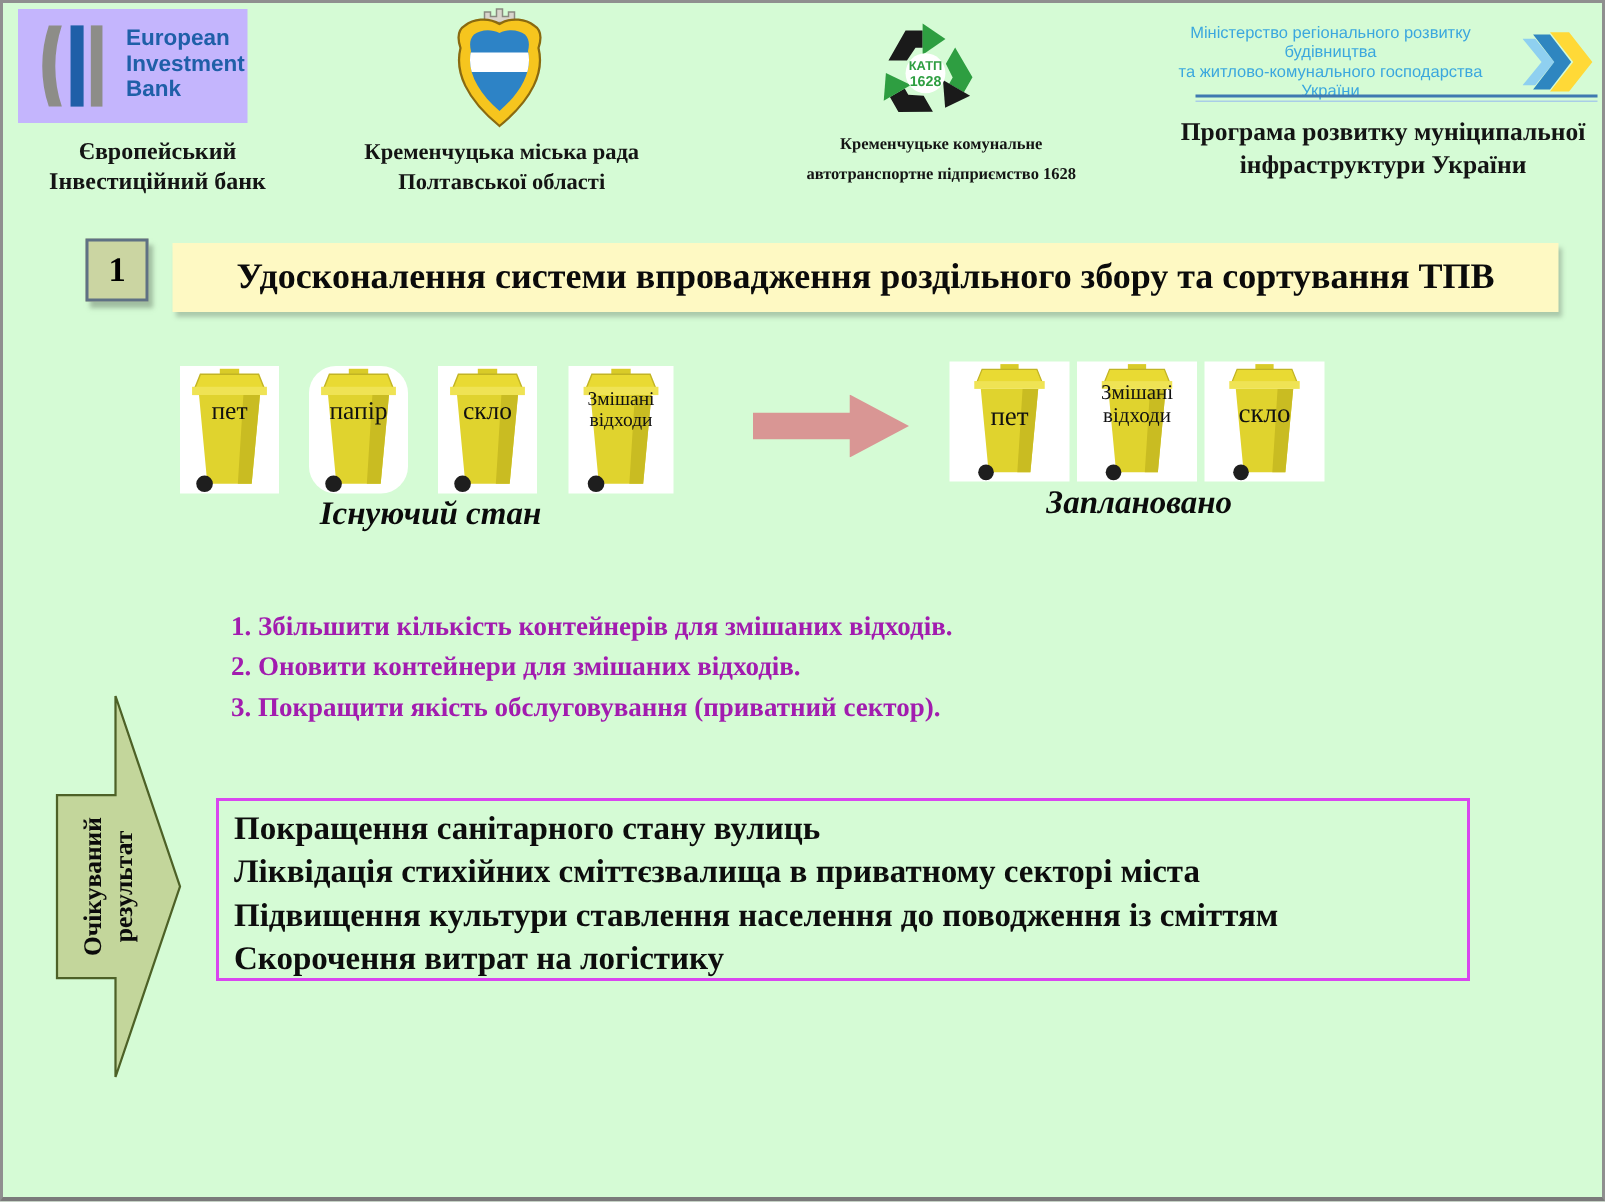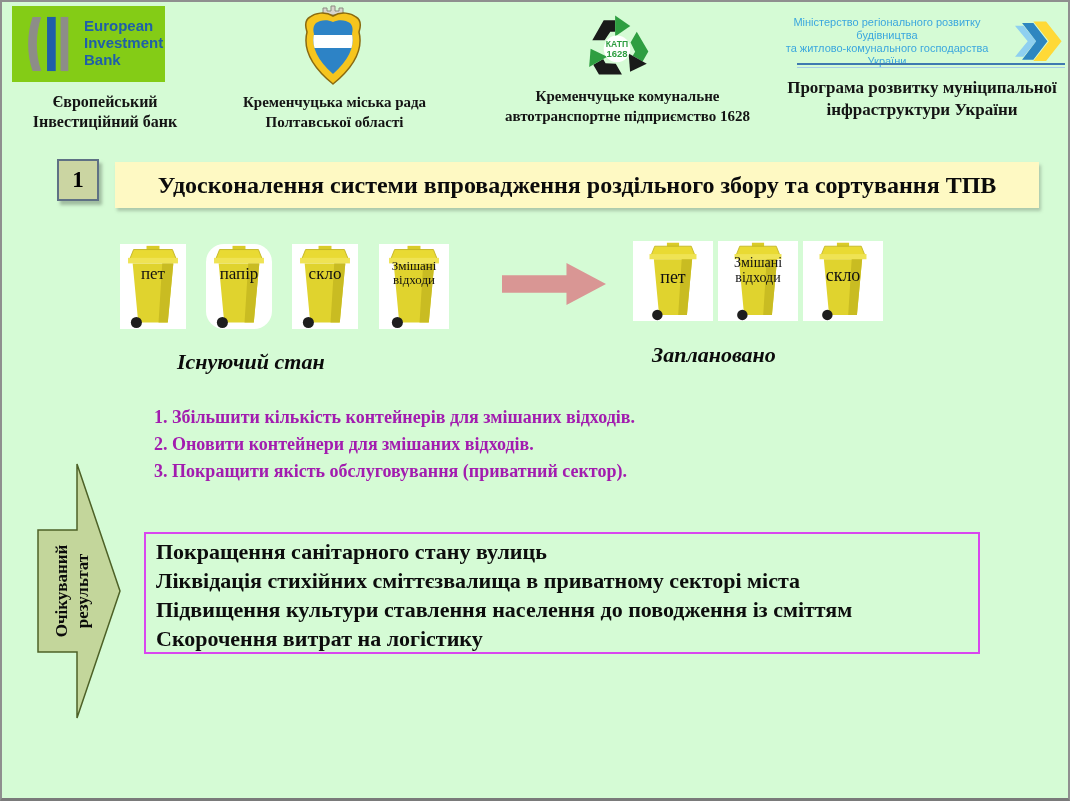--- a/index.html
+++ b/index.html
@@ -3,27 +3,27 @@
 <meta charset="utf-8">
 <style>
   html,body{margin:0;padding:0;background:#e8e8e8;}
   .slide{
     position:relative;width:1070px;height:801px;box-sizing:border-box;
     background:#d5fbd5;border:2px solid #8f8f8f;border-bottom:3px solid #7a7a7a;
     overflow:hidden;font-family:"Liberation Serif",serif;color:#111;
   }
   .abs{position:absolute;}
   
-  .eib-box{left:10px;top:4px;width:153px;height:76px;background:#84cc16;}
+  .eib-box{left:10px;top:4px;width:153px;height:76px;background:#c4b5fd;}
   .eib-name{left:72px;top:11px;font-family:"Liberation Sans",sans-serif;
     font-weight:bold;font-size:15px;line-height:17px;color:#1f5fa8;}
   .logo-caption{font-weight:bold;text-align:center;color:#141414;}
   .eib-caption{left:8px;top:90px;width:190px;font-size:16px;line-height:20px;}
   .city-caption{left:225px;top:90px;width:215px;font-size:15px;line-height:20px;}
-  .katp-caption{left:478px;top:84px;width:295px;font-size:15px;line-height:20px;}
+  .katp-caption{left:478px;top:84px;width:295px;font-size:11px;line-height:20px;}
   .min-text{left:760px;top:14px;width:250px;text-align:center;
     font-family:"Liberation Sans",sans-serif;font-size:11px;line-height:13px;color:#3ba7de;}
   .min-rule{left:795px;top:61px;width:268px;height:2px;
     border-top:2px solid #3f79b0;border-bottom:1px solid #a9cde7;}
   .min-caption{left:778px;top:75px;width:284px;font-size:17px;line-height:22px;}
   
   .num-box{left:55px;top:157px;width:42px;height:42px;background:#cbd5a2;
     border:2px solid #5f7184;box-shadow:3px 4px 3px rgba(110,130,110,.5);
     display:flex;align-items:center;justify-content:center;
     font-weight:bold;font-size:23px;color:#000;box-sizing:border-box;}
@@ -33,21 +33,21 @@
     font-weight:bold;font-size:24px;color:#0b0b0b;}
   
   .bin{background:#fff;}
   .bin svg{position:absolute;left:0;top:0;width:100%;height:100%;}
   .bin-label{position:absolute;left:0;top:20px;width:100%;text-align:center;
     font-size:17px;color:#111;z-index:2;}
   .bin-label.small{top:15px;font-size:13px;line-height:14px;}
   .bin-label.big{font-size:18px;top:26px;}
   .bin-label.big2{font-size:18px;top:24px;}
   .bin-label.small2{top:14px;font-size:14px;line-height:15px;}
-  .caption-italic{font-weight:bold;font-style:italic;font-size:22px;color:#0b0b0b;margin-top:20px;}
+  .caption-italic{font-weight:bold;font-style:italic;font-size:22px;text-align:center;color:#0b0b0b;}
   .pink-arrow{left:500px;top:261px;width:104px;height:42px;background:#d99694;
     clip-path:polygon(0 29%,62% 29%,62% 0,100% 50%,62% 100%,62% 71%,0 71%);}
   
   .actions{left:152px;top:402px;width:660px;font-weight:bold;font-size:18px;
     line-height:27px;color:#a21caf;}
   
   .green-arrow-wrap{left:33px;top:458px;width:88px;height:262px;}
   .green-arrow-label{position:absolute;left:-77px;top:109px;width:230px;height:44px;
     transform:rotate(-90deg);text-align:center;font-weight:bold;font-size:17px;
     line-height:21px;color:#0b0b0b;}

